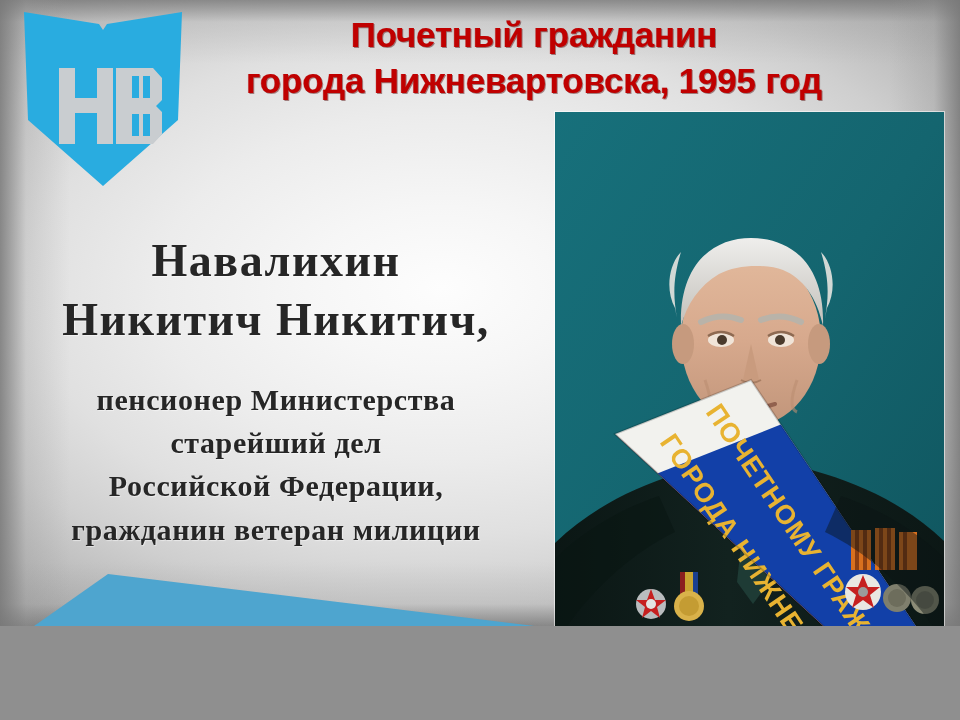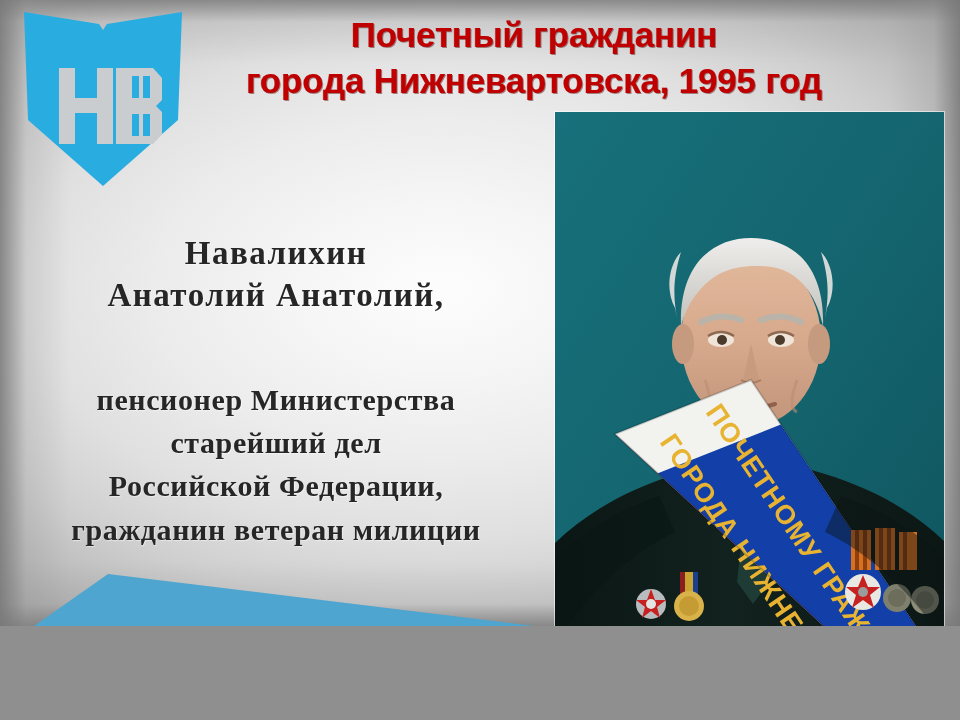--- a/index.html
+++ b/index.html
@@ -82,21 +82,21 @@
     left: 0px;
     top: 232px;
     width: 552px;
     text-align: center;
     font-family: "Liberation Serif", serif;
     color: #262626;
   }
   .name-line {
     display: block;
     font-weight: bold;
-    font-size: 33px;
+    font-size: 46px;
     line-height: 1.28;
     letter-spacing: 1.5px;
     text-shadow: 1px 1px 1px rgba(255,255,255,.55);
     white-space: nowrap;
   }
 
   
   .desc-block {
     position: absolute;
     left: 0px;
@@ -171,21 +171,21 @@
     </svg>
   </div>
 
   <div class="title">
     <span class="t-line">Почетный гражданин</span>
     <span class="t-line">города Нижневартовска, 1995 год</span>
   </div>
 
   <div class="name-block">
     <span class="name-line">Навалихин</span>
-    <span class="name-line">Анатолий Анатолий,</span>
+    <span class="name-line">Никитич Никитич,</span>
   </div>
 
   <div class="desc-block">
     <span class="desc-line">пенсионер Министерства</span>
     <span class="desc-line">старейший дел</span>
     <span class="desc-line">Российской Федерации,</span>
     <span class="desc-line">гражданин ветеран милиции</span>
   </div>
 
   <div class="blue-wedge">

